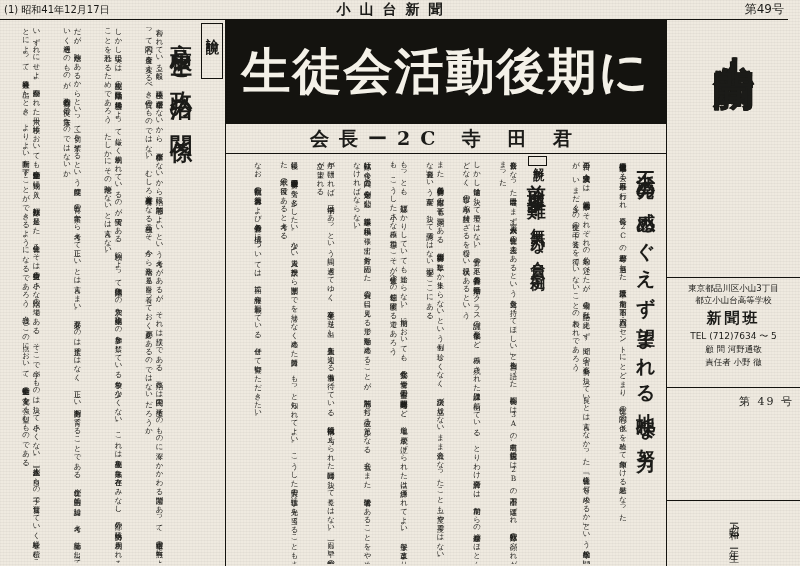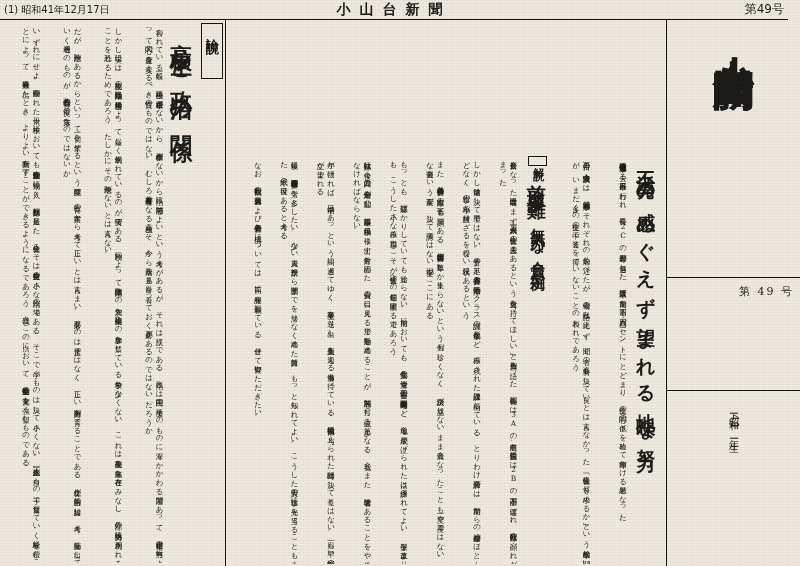--- a/index.html
+++ b/index.html
@@ -312,20 +312,24 @@
 
     <div class="editorial">
       <div class="ronsetsu">論説</div>
       <div class="lead">高校生と政治の関係</div>
       <div class="vcol ecol">言われている一般に、高校生は選挙権がないから、参政権がないから政治に無関心でよいという考えがあるが、それは誤りである。政治とは国民の生活そのものに深くかかわる問題であって、選挙権の有無によって関心の度合を変えるべき性質のものではない。むしろ将来有権者となる高校生こそ、今から政治を見る目を養っておく必要があるのではないだろうか。</div>
       <div class="vcol ecol">しかし現実には、高校生の政治活動は学校当局によって厳しく規制されているのが実情である。校則によって政治団体への加入や政治集会への参加を禁じている学校も少なくない。これは高校生を未熟な存在とみなし、外部の政治勢力に利用されることを恐れるためであろう。たしかにその危険がないとは言えない。</div>
       <div class="vcol ecol">だが、危険があるからといって一切を禁ずるという態度は、教育の本質から考えて正しいとは言えまい。必要なのは禁止ではなく、正しい判断力を育てることである。生徒が自主的に討論し、考え、結論を出していく過程そのものが、政治教育の最良の方法なのではないか。</div>
       <div class="vcol ecol">いずれにせよ、今日開かれた十六日、本校においても生徒会活動が後期に入り、新執行部が発足した。生徒会こそは生徒自身の小さな政治の場である。そこで学ぶものは決して小さくない。生徒一人一人が自らの手で運営していく経験を積むことによって、将来社会に出たとき、よりよい判断を下すことができるようになるであろう。我々はこの点において、生徒会活動の充実を強く望むものである。</div>
     </div>
 
+    <div class="headline-block">
+      <div class="hl">生徒会活動後期に</div>
+    </div>
+    <div class="subhead">会長ー2C 寺 田 君</div>
 
     <div class="midzone">
 
       <div class="mcol col-stack">
         <div class="big-v">不活発の感ぬぐえず</div>
         <div class="big-v">望まれる地味な努力</div>
       </div>
 
       <div class="vcol mcol">後期生徒会役員選挙は去る十二月五日に行われ、会長に2Cの寺田君が当選した。投票率は前期を下回る六五・四パーセントにとどまり、生徒の関心の低さを改めて印象づける結果となった。</div>
       <div class="vcol mcol">十二月一日の立会演説会では、候補者四名がそれぞれの公約を述べたが、会場の私語は絶えず、聞く者の姿勢も決して良いとは言えなかった。「生徒会に何を求めるか」という根本的な問いが、いまだ多くの生徒の中で答えを得ていないことの表われであろう。</div>
@@ -344,20 +348,28 @@
       <div class="vcol mcol">執行部は今後、月二回の定例会を公開し、議事録を掲示板に張り出す方針を固めた。会員の目に見える形で活動を進めることが、無関心を打ち破る第一歩となる。我々もまた、傍観者であることをやめなければならない。</div>
       <div class="vcol mcol">年が明ければ、三学期はあっという間に過ぎてゆく。卒業生を送り出し、新入生を迎える準備も待っている。後期執行部に与えられた時間は決して長くはない。一日も早い態勢の確立が望まれる。</div>
       <div class="vcol mcol">最後に、選挙管理委員会の労を多としたい。少ない人員で投票から開票までを滞りなく進めた努力は、もっと知られてよい。こうした裏方の仕事に光を当てることもまた、本紙の役目であると考える。</div>
       <div class="vcol mcol">なお、新執行部の役員名簿および各委員会の構成については、二面に詳報を掲載している。併せて御覧いただきたい。</div>
     </div>
 
     <div class="nameplate">
       <div class="nameplate-title">
         <div class="vtext">小山台新聞</div>
       </div>
+      <div class="nameplate-info">
+        <div class="addr">東京都品川区小山3丁目</div>
+        <div class="addr">都立小山台高等学校</div>
+        <div class="club">新聞班</div>
+        <div class="tel">TEL (712)7634 〜 5</div>
+        <div class="staff">顧 問  河野通敬</div>
+        <div class="staff">責任者  小野 徹</div>
+      </div>
       <div class="nameplate-index">
         <div class="idx-title">第 49 号</div>
       </div>
       <div class="nameplate-foot">
         <div class="vtext">ー昭和41年ー生</div>
       </div>
     </div>
 
   </div>
 </div>

